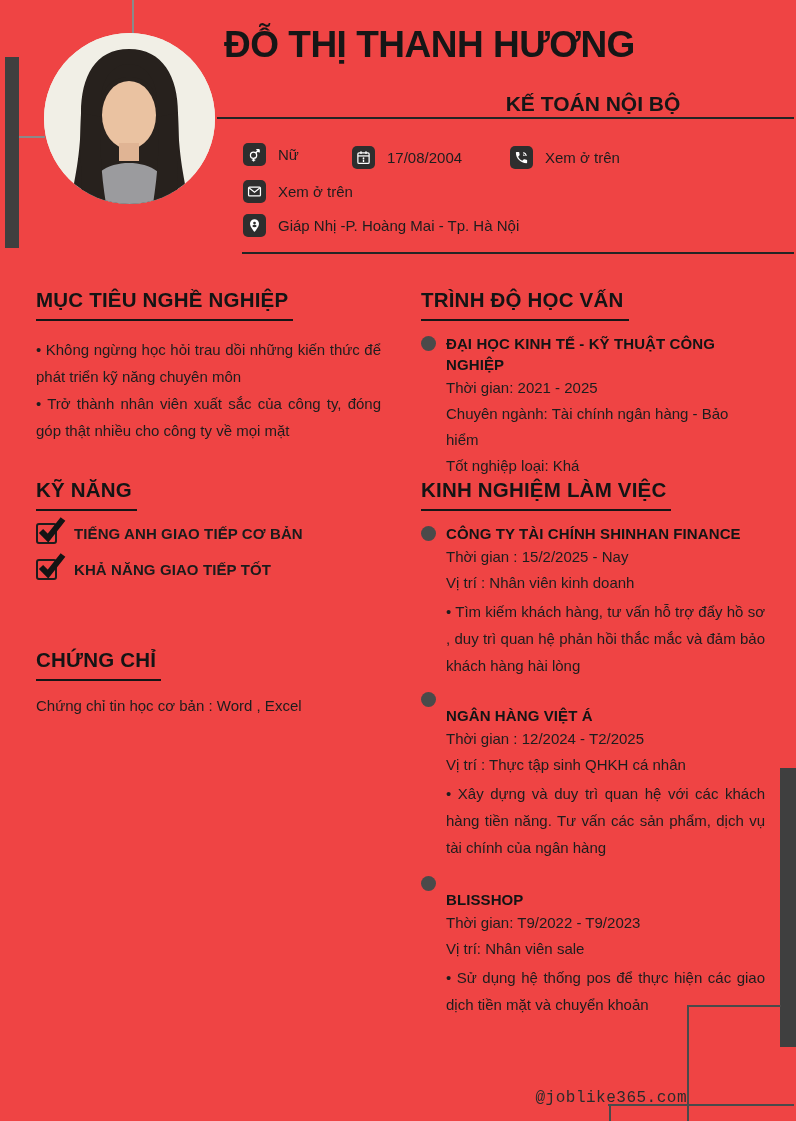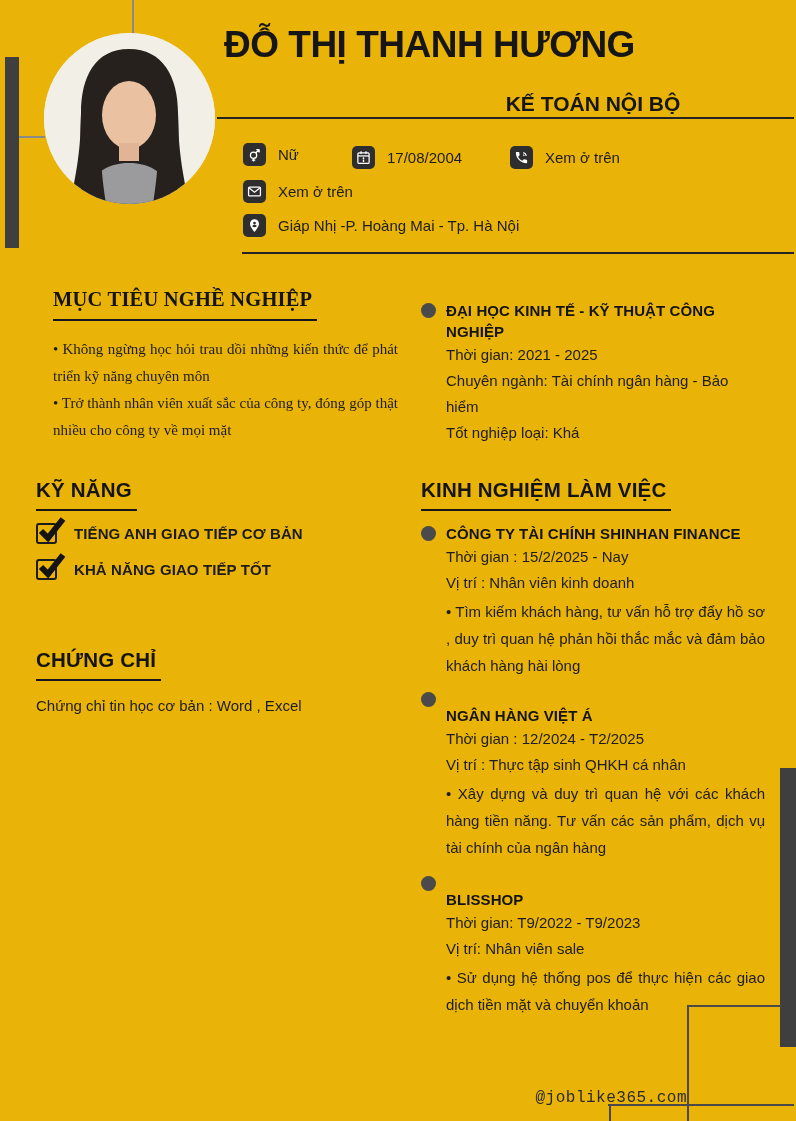--- a/index.html
+++ b/index.html
@@ -1,16 +1,16 @@
 <!DOCTYPE html>
 <html><head>
 <meta charset="utf-8">
 <style>
   html,body{margin:0;padding:0;background:#ffffff;}
-  .page{position:relative;width:796px;height:1121px;background:#eab308;overflow:hidden;
+  .page{position:relative;width:796px;height:1121px;background:#ef4444;overflow:hidden;
         font-family:"Liberation Sans",sans-serif;color:#1b1b1b;}
 
   
   .bar{position:absolute;background:#3f3f3f;}
   #bar-left{left:5px;top:57px;width:14px;height:191px;}
   #bar-right{left:780px;top:768px;width:16px;height:279px;}
   .grayline{position:absolute;background:#8a8a8a;}
   #tick-top-v{left:132px;top:0;width:2px;height:36px;}
   #tick-left-h{left:19px;top:136px;width:26px;height:2px;}
   .decline{position:absolute;background:#4a4a4a;}
@@ -38,21 +38,21 @@
   .cicon{width:23px;height:23px;background:#2e2e2e;border-radius:5px;display:flex;
          align-items:center;justify-content:center;flex:none;}
   #c-gender{left:243px;top:142px;}
   #c-dob{left:352px;top:145px;}
   #c-phone{left:510px;top:145px;}
   #c-email{left:243px;top:179px;}
   #c-address{left:243px;top:213px;}
 
   
   .section{position:absolute;width:345px;}
-  #sec-objective{left:53px;top:288px;font-family:Liberation Serif, serif;}
+  #sec-objective{left:36px;top:288px;}
   #sec-skills{left:36px;top:478px;}
   #sec-cert{left:36px;top:648px;}
   #sec-edu{left:421px;top:288px;}
   #sec-exp{left:421px;top:478px;}
   .h2{font-size:20.5px;font-weight:bold;color:#141414;display:inline-block;
       border-bottom:2.5px solid #161616;padding:0 5px 7px 0;margin:0;line-height:1.15;
       letter-spacing:0.2px;white-space:nowrap;}
 
   .para{font-size:15px;line-height:27px;text-align:justify;margin:0;color:#1d1d1d;}
   .para-wrap{margin-top:15px;}
@@ -202,20 +202,21 @@
       </div>
     </div>
   </div>
 
   <div class="section" id="sec-cert">
     <h2 class="h2">CHỨNG CHỈ</h2>
     <div class="cert-text">Chứng chỉ tin học cơ bản : Word , Excel</div>
   </div>
 
   <div class="section" id="sec-edu">
+    <h2 class="h2">TRÌNH ĐỘ HỌC VẤN</h2>
     <div class="entry">
       <span class="dot"></span>
       <div class="content">
         <div class="entry-title">ĐẠI HỌC KINH TẾ - KỸ THUẬT CÔNG NGHIỆP</div>
         <div class="meta">Thời gian: 2021 - 2025</div>
         <div class="meta">Chuyên ngành: Tài chính ngân hàng - Bảo hiểm</div>
         <div class="meta">Tốt nghiệp loại:  Khá</div>
       </div>
     </div>
   </div>

